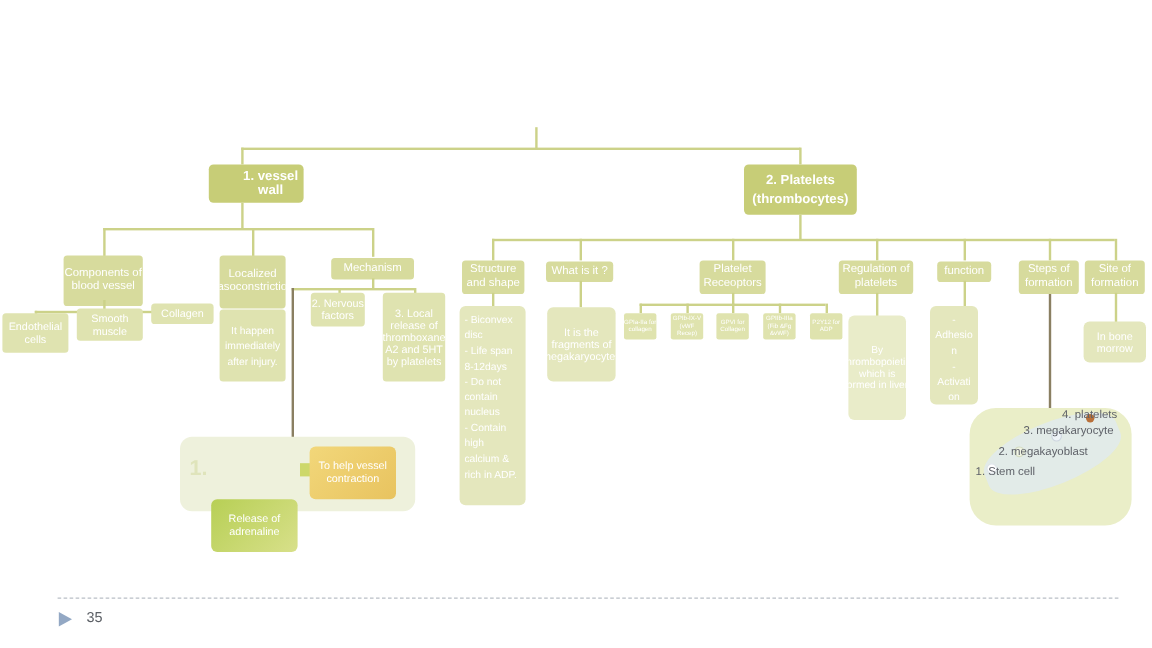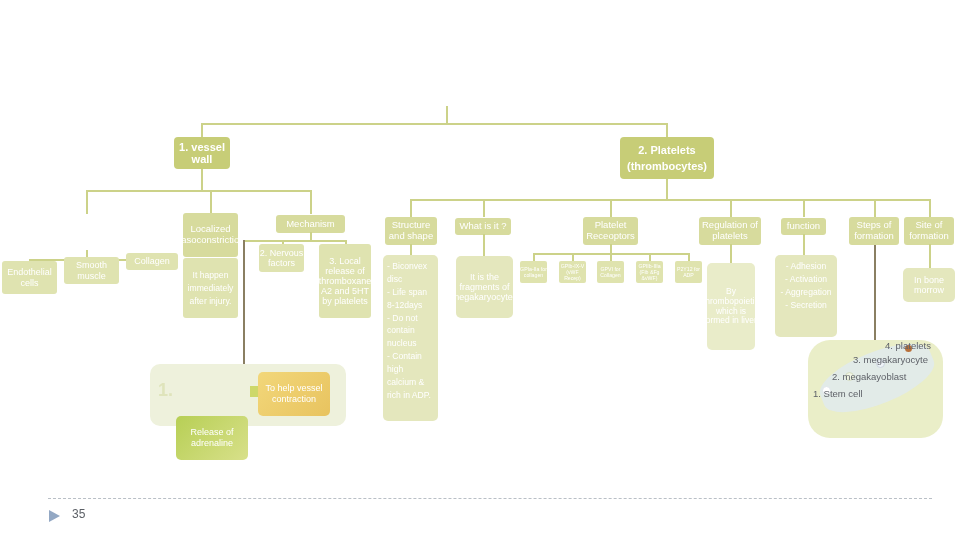--- a/index.html
+++ b/index.html
@@ -87,30 +87,33 @@
 <body>
 
 <div id="slide">
 
 
   <div class="ln lnv" style="left:446px;top:106px;height:18px;"></div>
   <div class="ln lnh" style="left:201px;top:123px;width:466px;"></div>
   <div class="ln lnv" style="left:201px;top:123px;height:14px;"></div>
   <div class="ln lnv" style="left:666px;top:123px;height:14px;"></div>
 
-  <div class="node lvl1" style="left:174px;top:137px;width:56px;height:32px;">
+  <div class="node lvl1" style="left:174px;top:137px;width:79px;height:32px;padding-left:24px;">
     <span>1. vessel wall</span>
   </div>
 
   <div class="ln lnv" style="left:201px;top:169px;height:22px;"></div>
   <div class="ln lnh" style="left:86px;top:190px;width:225px;"></div>
   <div class="ln lnv" style="left:86px;top:190px;height:24px;"></div>
   <div class="ln lnv" style="left:210px;top:190px;height:24px;"></div>
   <div class="ln lnv" style="left:310px;top:190px;height:24px;"></div>
 
+  <div class="node lvl2" style="left:53px;top:213px;width:66px;height:42px;">
+    <span>Components of blood vessel</span>
+  </div>
   <div class="ln lnv" style="left:86px;top:250px;height:11px;"></div>
   <div class="ln lnh" style="left:29px;top:259px;width:125px;"></div>
   <div class="ln lnv" style="left:29px;top:259px;height:8px;"></div>
   <div class="ln lnv" style="left:91px;top:259px;height:8px;"></div>
   <div class="ln lnv" style="left:153px;top:259px;height:8px;"></div>
 
   <div class="node lvl3" style="left:2px;top:261px;width:55px;height:33px;">
     <span>Endothelial cells</span>
   </div>
   <div class="node lvl3" style="left:64px;top:257px;width:55px;height:27px;">
@@ -221,21 +224,21 @@
   </div>
   <div class="ln lnv" style="left:730px;top:244px;height:20px;"></div>
   <div class="node lvl5" style="left:707px;top:263px;width:48px;height:87px;">
     <span>By thrombopoietin which is formed in liver.</span>
   </div>
 
   <div class="node lvl2" style="left:781px;top:218px;width:45px;height:17px;">
     <span>function</span>
   </div>
   <div class="ln lnv" style="left:803px;top:234px;height:22px;"></div>
-  <div class="node lvl4 listbox ctr" style="left:775px;top:255px;width:62px;height:82px;">
+  <div class="node lvl4 listbox ctr" style="left:775px;top:255px;width:40px;height:82px;">
     <div>- Adhesion</div>
     <div>- Activation</div>
     <div>- Aggregation</div>
     <div>- Secretion</div>
   </div>
 
   <div class="node lvl2" style="left:849px;top:217px;width:50px;height:28px;">
     <span>Steps of formation</span>
   </div>
   <div class="ln lndark" style="left:874px;top:245px;height:110px;"></div>

